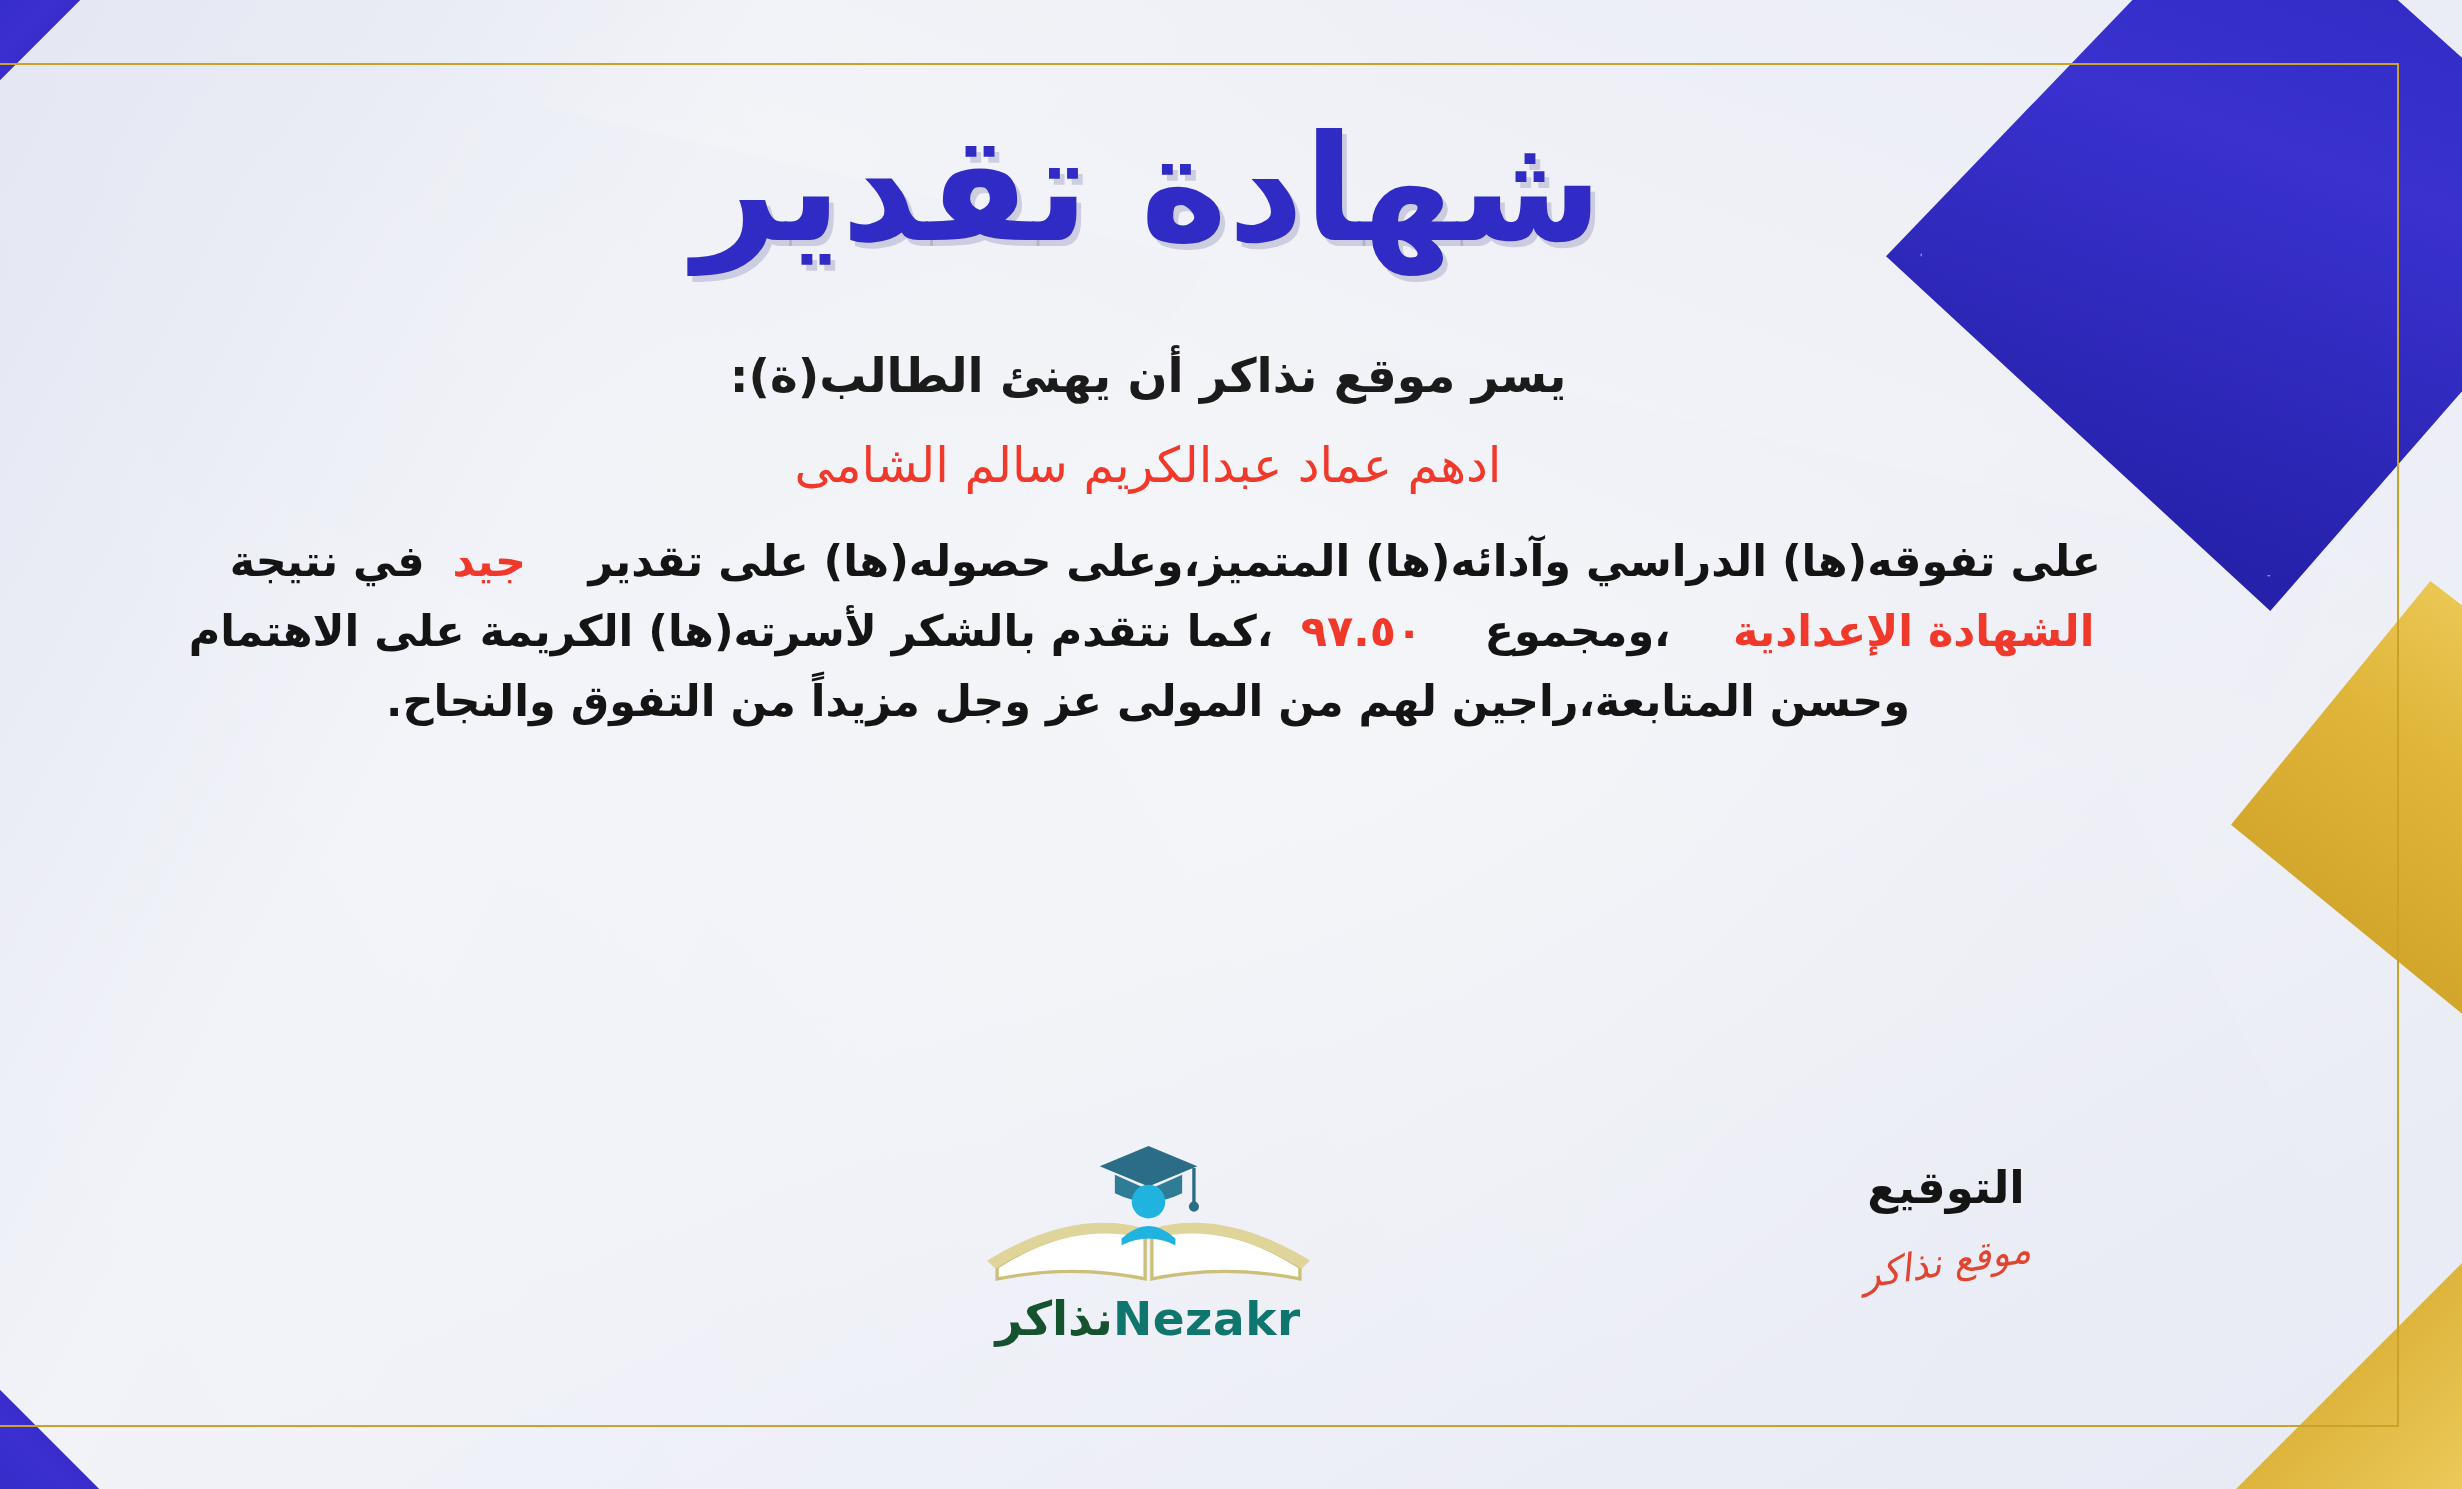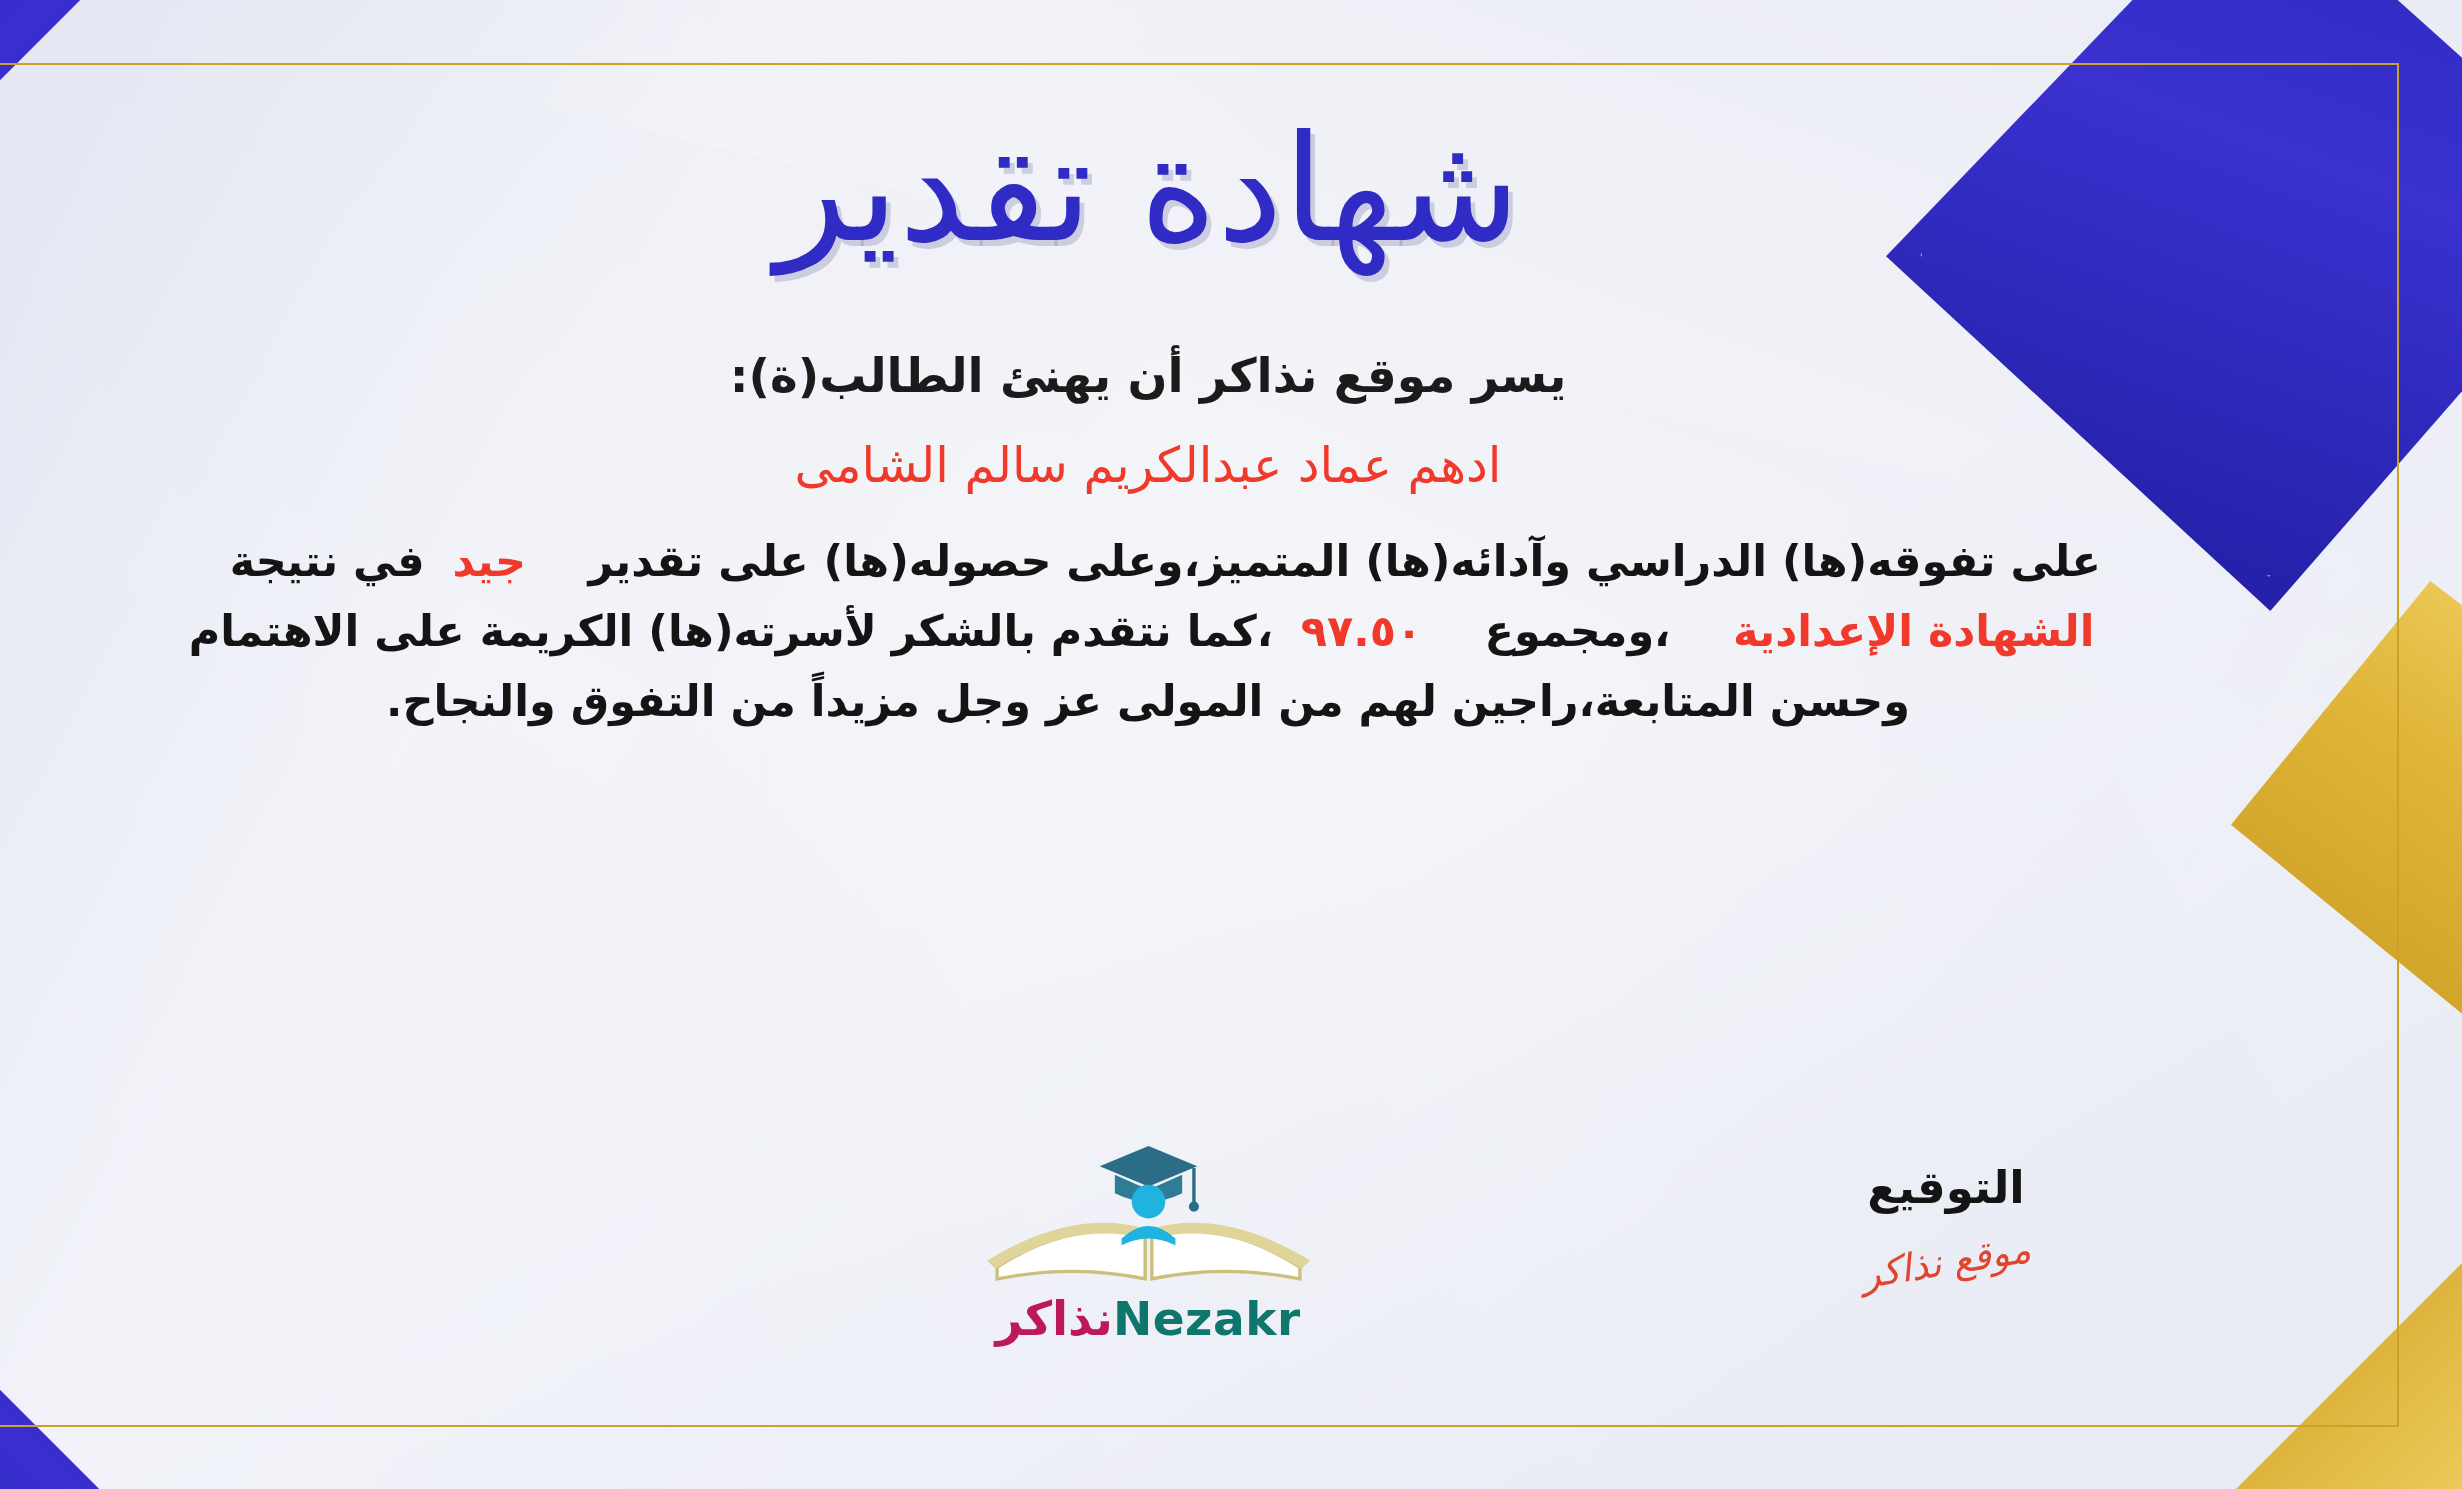--- a/index.html
+++ b/index.html
@@ -141,21 +141,21 @@
     flex-direction: column;
     align-items: center;
     text-align: center;
     direction: rtl;
   }
 
   .title {
     margin-top: 49px;
     font-size: 148px;
     line-height: 1.05;
-    font-weight: normal;
+    font-weight: bold;
     color: #2f2bc4;
     letter-spacing: -3px;
     text-shadow: 4.9px 5.9px 0 rgba(120,120,170,0.30);
     font-family: "DejaVu Sans", "Liberation Sans", sans-serif;
   }
 
   .intro {
     margin-top: 81px;
     font-size: 47px;
     color: #1b1b1b;
@@ -222,21 +222,21 @@
   }
   .logo-mark { position: relative; height: 148px; }
   .logo-text {
     margin-top: 2px;
     font-size: 47px;
     font-weight: bold;
     color: #8a5a3b;
     letter-spacing: 0.5px;
   }
   .logo-text .lat { color: #0f766e; }
-  .logo-text .ar  { color: #be185d; }
+  .logo-text .ar  { color: #14532d; }
 </style>
 </head>
 <body>
 
 <div class="certificate">
 
   <div class="bg-poly">
     <div class="poly p1"></div>
     <div class="poly p2"></div>
     <div class="poly p3"></div>

